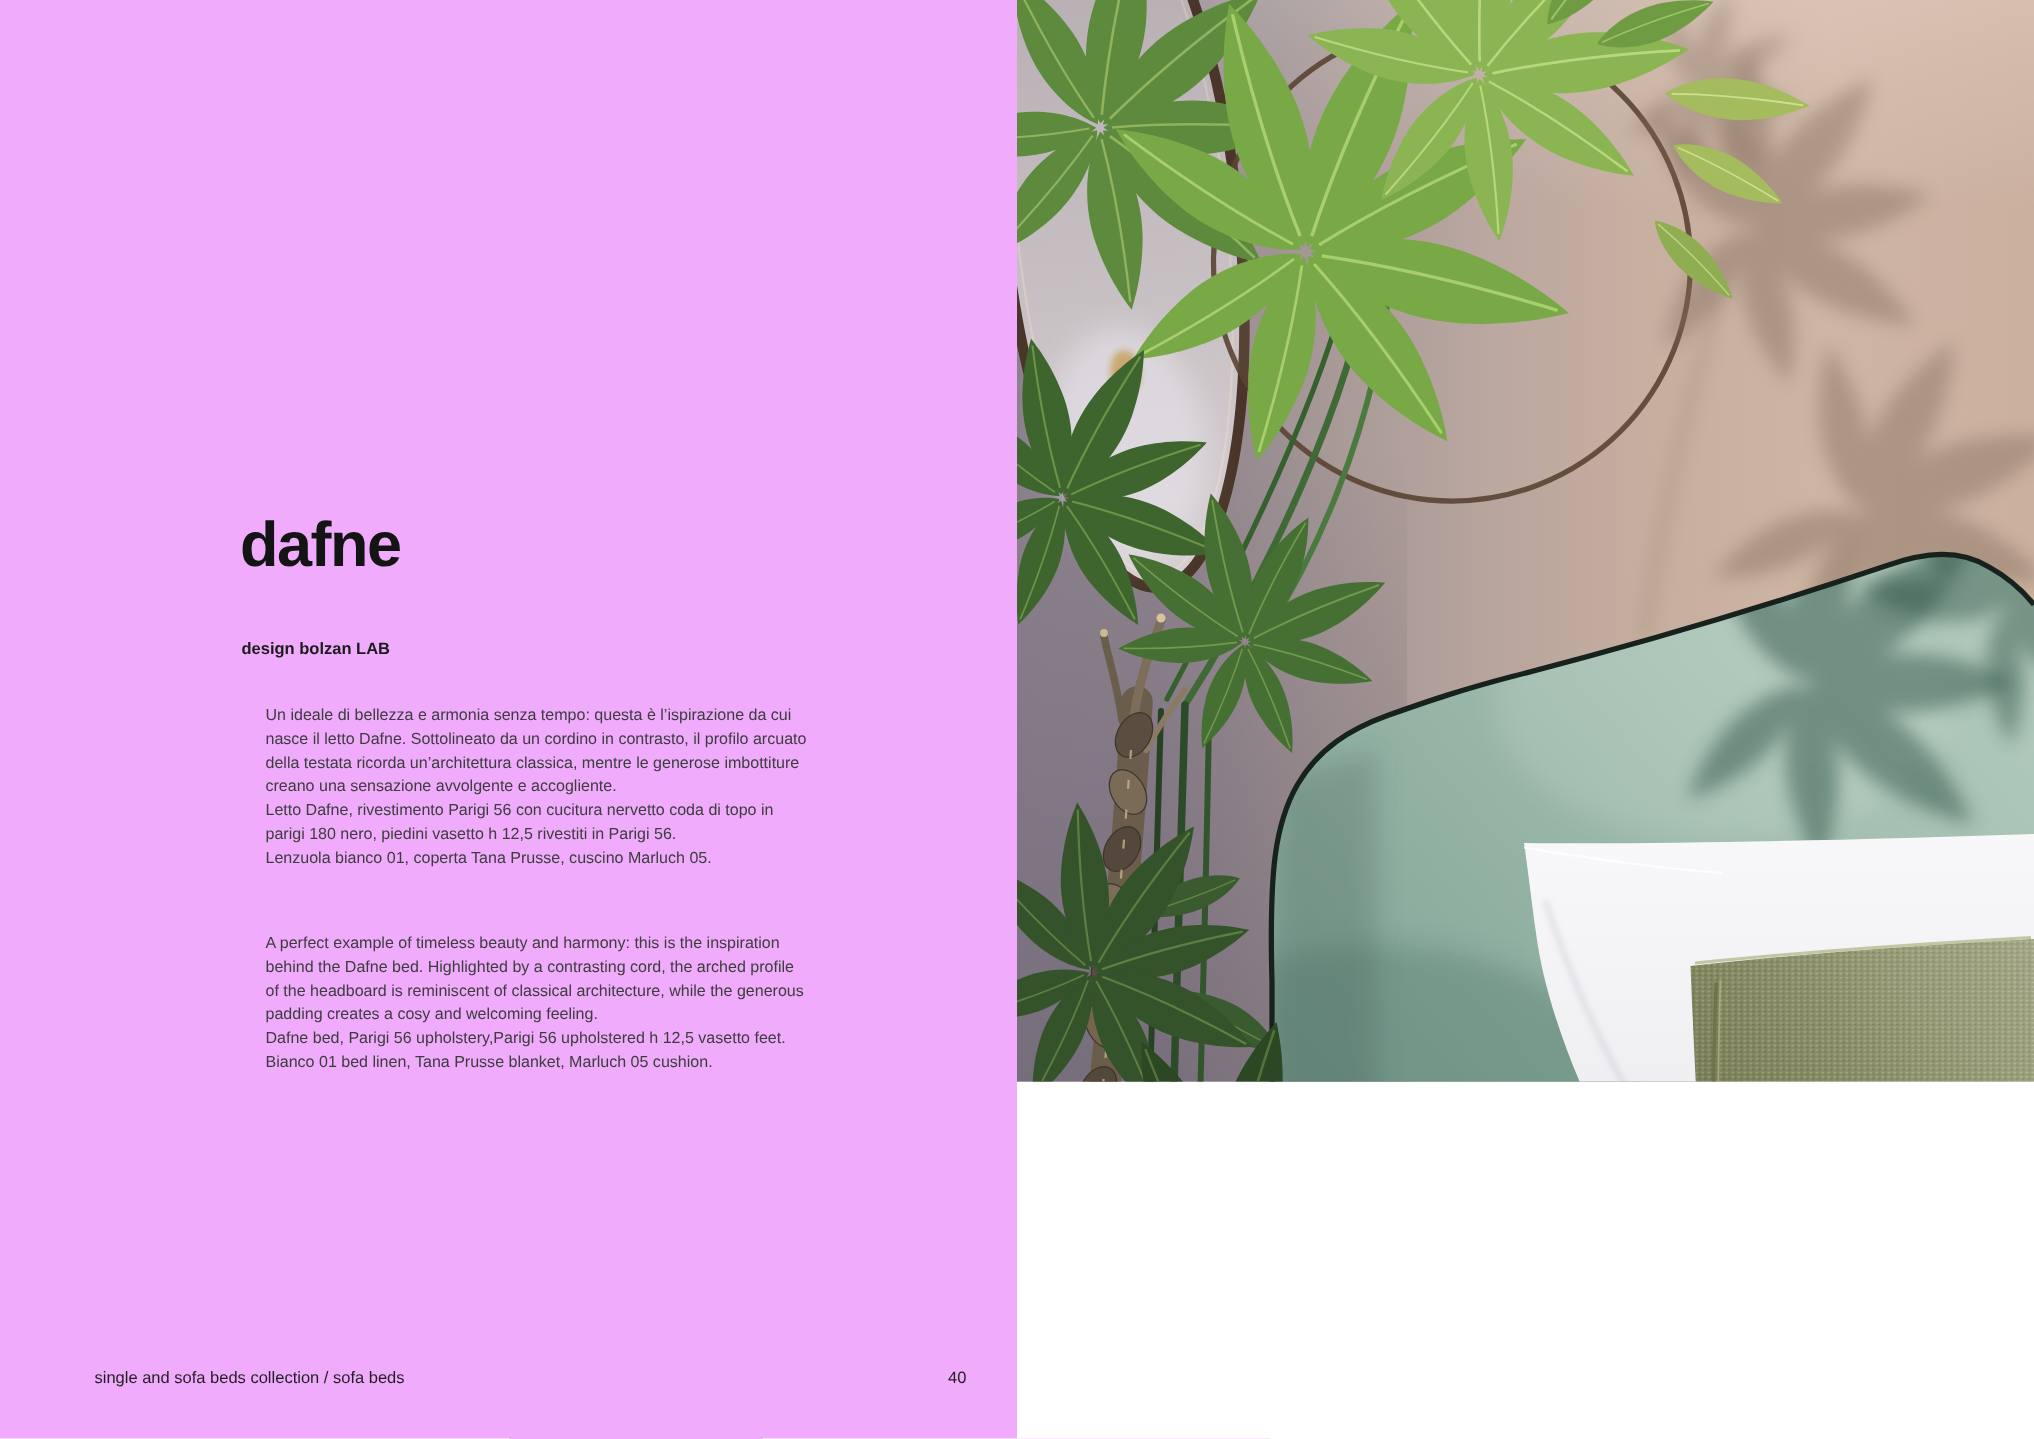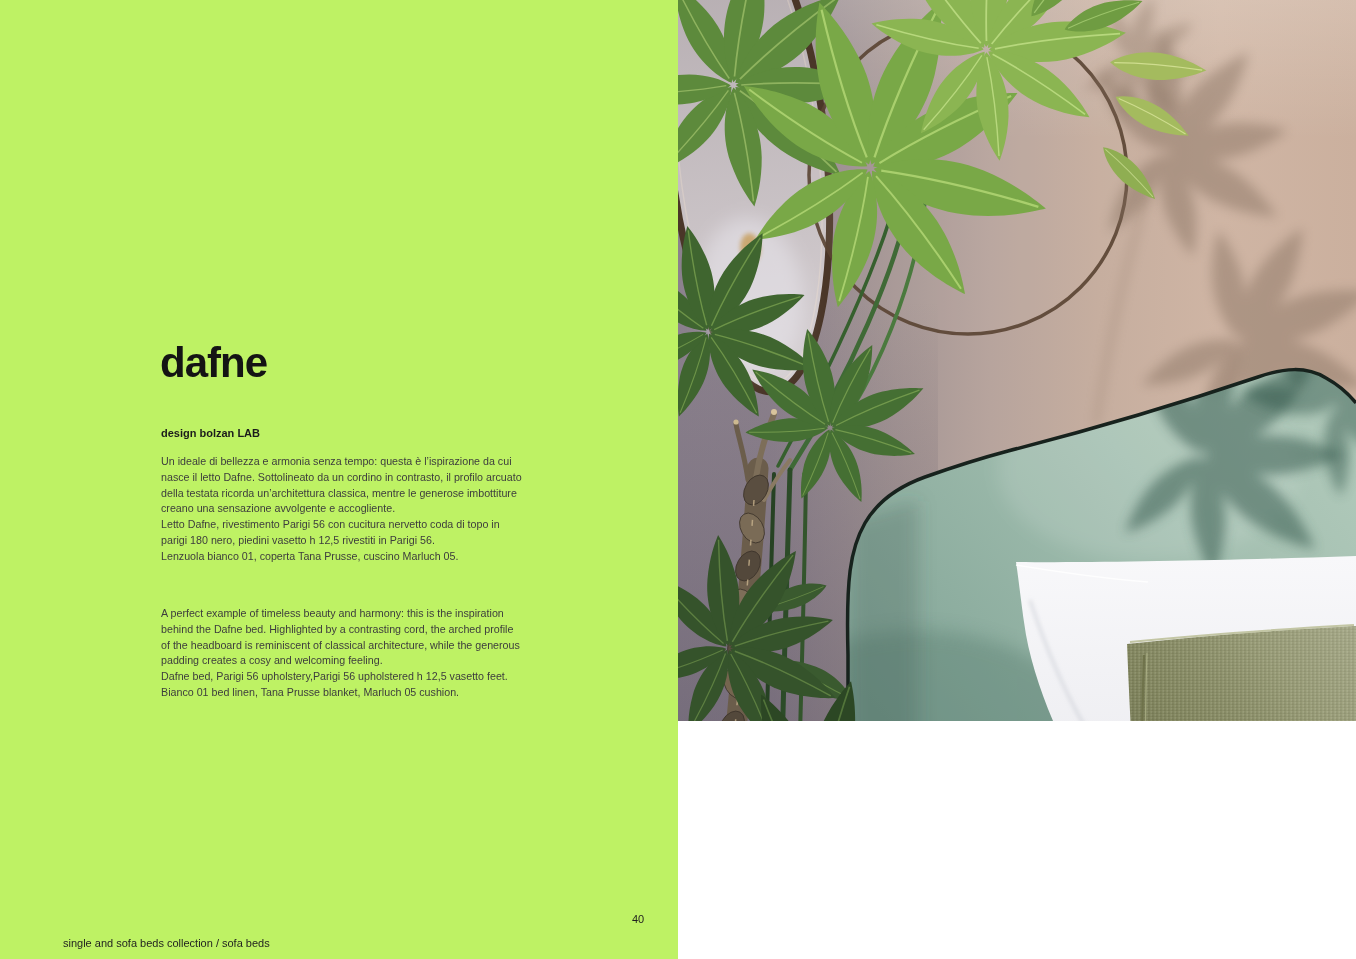--- a/index.html
+++ b/index.html
@@ -1,25 +1,25 @@
 <!DOCTYPE html>
 <html><head>
 <meta charset="utf-8">
 <style>
   html,body{margin:0;padding:0;background:#ffffff;}
   body{width:1356px;height:959px;position:relative;font-family:"Liberation Sans",sans-serif;overflow:hidden;}
   .spread{position:absolute;inset:0;display:flex;}
-  .page-left{position:relative;width:678px;height:959px;background:#bef264;}
+  .page-left{position:relative;width:678px;height:959px;background:#f0abfc;}
   .page-right{position:relative;width:678px;height:721px;overflow:hidden;background:#b7a69f;}
   .title{position:absolute;left:160px;top:340px;margin:0;font-size:42px;line-height:46px;font-weight:700;letter-spacing:-1px;color:#141414;}
   .designer{position:absolute;left:161px;top:427px;margin:0;font-size:11px;font-weight:700;color:#1b1b1b;text-align:center;}
-  .body-copy{position:absolute;left:161px;margin:0;font-size:10.7px;line-height:15.8px;color:#3d3d3d;white-space:pre-line;letter-spacing:0;}
+  .body-copy{position:absolute;left:161px;margin:16px;font-size:10.7px;line-height:15.8px;color:#3d3d3d;white-space:pre-line;letter-spacing:0;}
   .body-it{top:454px;}
   .body-en{top:606px;}
-  .footer-collection{position:absolute;left:63px;top:913px;font-size:11px;color:#1f1f1f;margin-top:24px;}
+  .footer-collection{position:absolute;left:63px;top:913px;font-size:11px;color:#1f1f1f;}
   .pageno-left{position:absolute;left:632px;top:913px;font-size:11px;color:#1f1f1f;}
   .pageno-right{position:absolute;left:607px;top:910px;font-size:11px;color:#2d2d30;z-index:6;}
   svg{display:block;}
 </style>
 </head>
 <body>
 
 <div class="spread">
 
   <section class="page-left">

